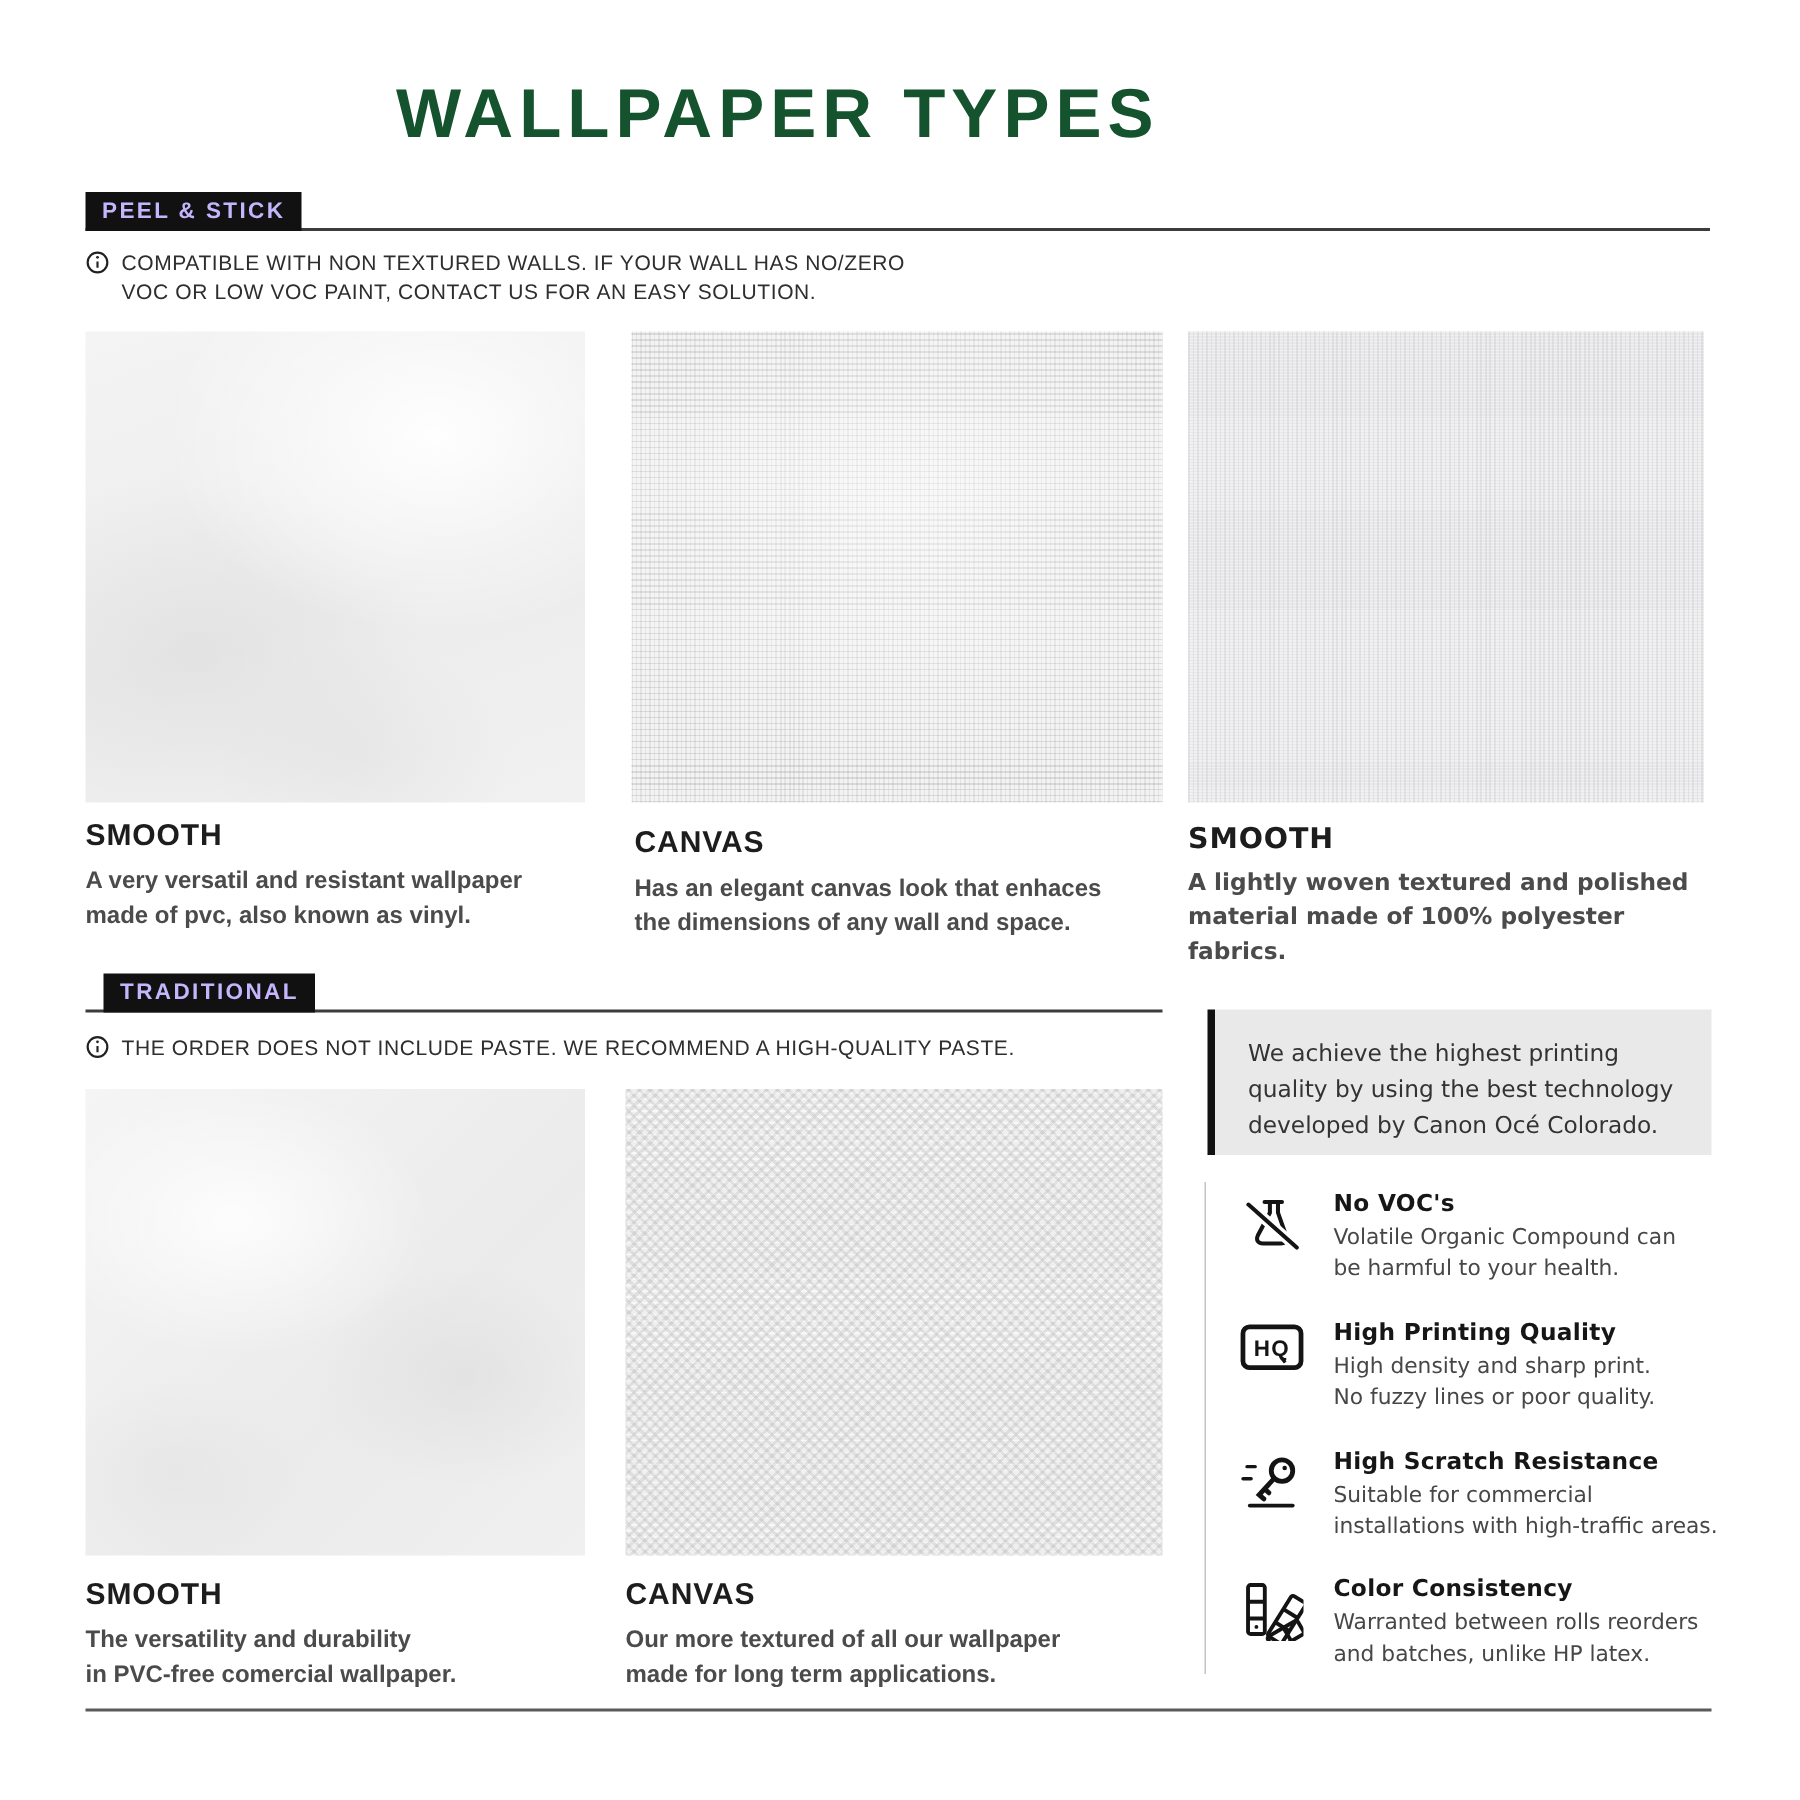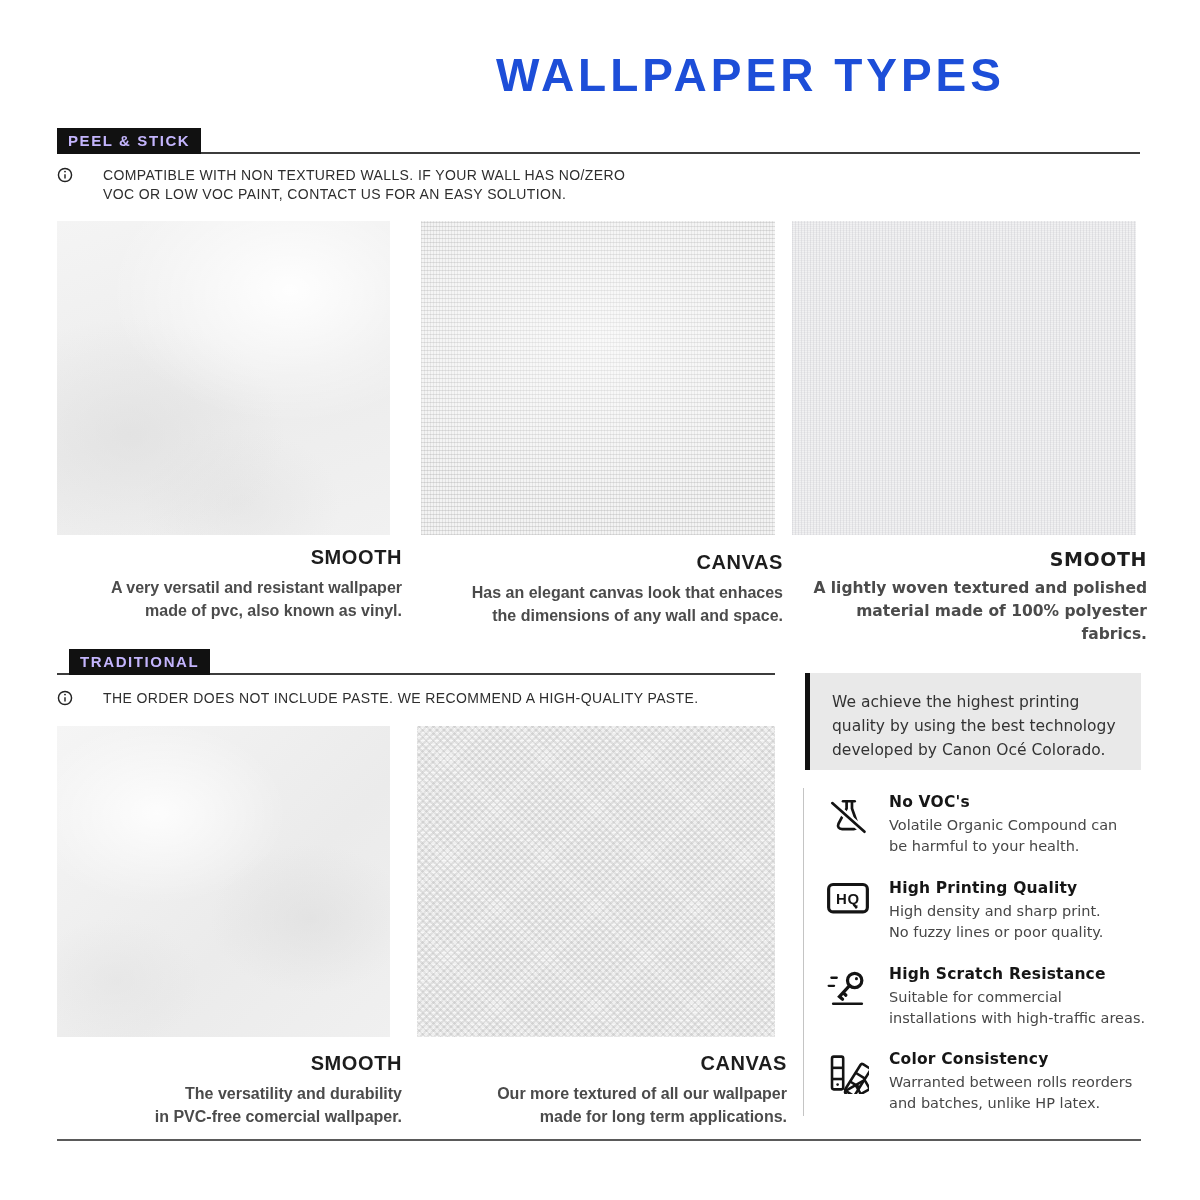--- a/index.html
+++ b/index.html
@@ -11,41 +11,41 @@
     --rule-light:#c4c4c4;
   }
   *{margin:0;padding:0;box-sizing:border-box;}
   body{background:#ffffff;font-family:"Liberation Sans",sans-serif;}
   #canvas{position:relative;width:1200px;height:1200px;background:#ffffff;overflow:hidden;}
 
   .font-b{font-family:"DejaVu Sans",sans-serif;}
 
   
   .page-title{
-    position:absolute;top:48px;left:0;width:1005px;
-    text-align:right;font-size:46px;font-weight:600;
-    letter-spacing:4px;color:#1d4ed8;
+    position:absolute;top:48px;left:16px;width:1005px;
+    text-align:center;font-size:46px;font-weight:600;
+    letter-spacing:4px;color:#14532d;
   }
 
   
   .label-box{
     position:absolute;height:26px;line-height:26px;
     background:var(--accent-black);color:#c4b5fd;
     font-size:15px;font-weight:bold;letter-spacing:1.6px;
     padding:0 11px;white-space:nowrap;z-index:2;
   }
   .hrule{position:absolute;height:2px;background:var(--rule-dark);z-index:1;}
   .hrule-thin{position:absolute;height:2px;background:#5a5a5a;}
 
   
   .note{position:absolute;display:flex;gap:8px;align-items:flex-start;}
   .note svg{flex:0 0 auto;margin-top:1px;}
   .note-text{
     font-size:14px;letter-spacing:0.4px;color:#2e2e2e;
-    line-height:19px;white-space:pre-line;font-weight:500;margin-left:22px;
+    line-height:19px;white-space:pre-line;font-weight:500;
   }
 
   
   .swatch{position:absolute;}
   .tex-smooth-1{
     background:
       radial-gradient(90% 70% at 70% 22%, rgba(255,255,255,0.95), rgba(255,255,255,0) 60%),
       radial-gradient(75% 60% at 22% 68%, rgba(219,219,219,0.55), rgba(219,219,219,0) 62%),
       radial-gradient(50% 40% at 55% 90%, rgba(224,224,224,0.5), rgba(224,224,224,0) 60%),
       linear-gradient(160deg,#f4f4f4,#ececec 55%,#f1f1f1);
@@ -72,21 +72,21 @@
   }
   .tex-canvas-2{
     background-color:#efefef;
     background-image:
       repeating-linear-gradient(45deg, rgba(150,150,150,0.18) 0 2px, rgba(255,255,255,0) 2px 5px),
       repeating-linear-gradient(-45deg, rgba(150,150,150,0.18) 0 2px, rgba(255,255,255,0) 2px 5px),
       repeating-linear-gradient(0deg, rgba(255,255,255,0.55) 0 1px, rgba(255,255,255,0) 1px 4px);
   }
 
   
-  .swatch-caption{position:absolute;text-align:right;}
+  .swatch-caption{position:absolute;}
   .swatch-name{
     font-size:20px;font-weight:600;letter-spacing:0.6px;
     color:var(--text-dark);margin-bottom:7px;
   }
   .swatch-desc{
     font-size:16px;line-height:23px;color:var(--text-body);
     white-space:pre-line;
     font-weight:bold;
   }
 

